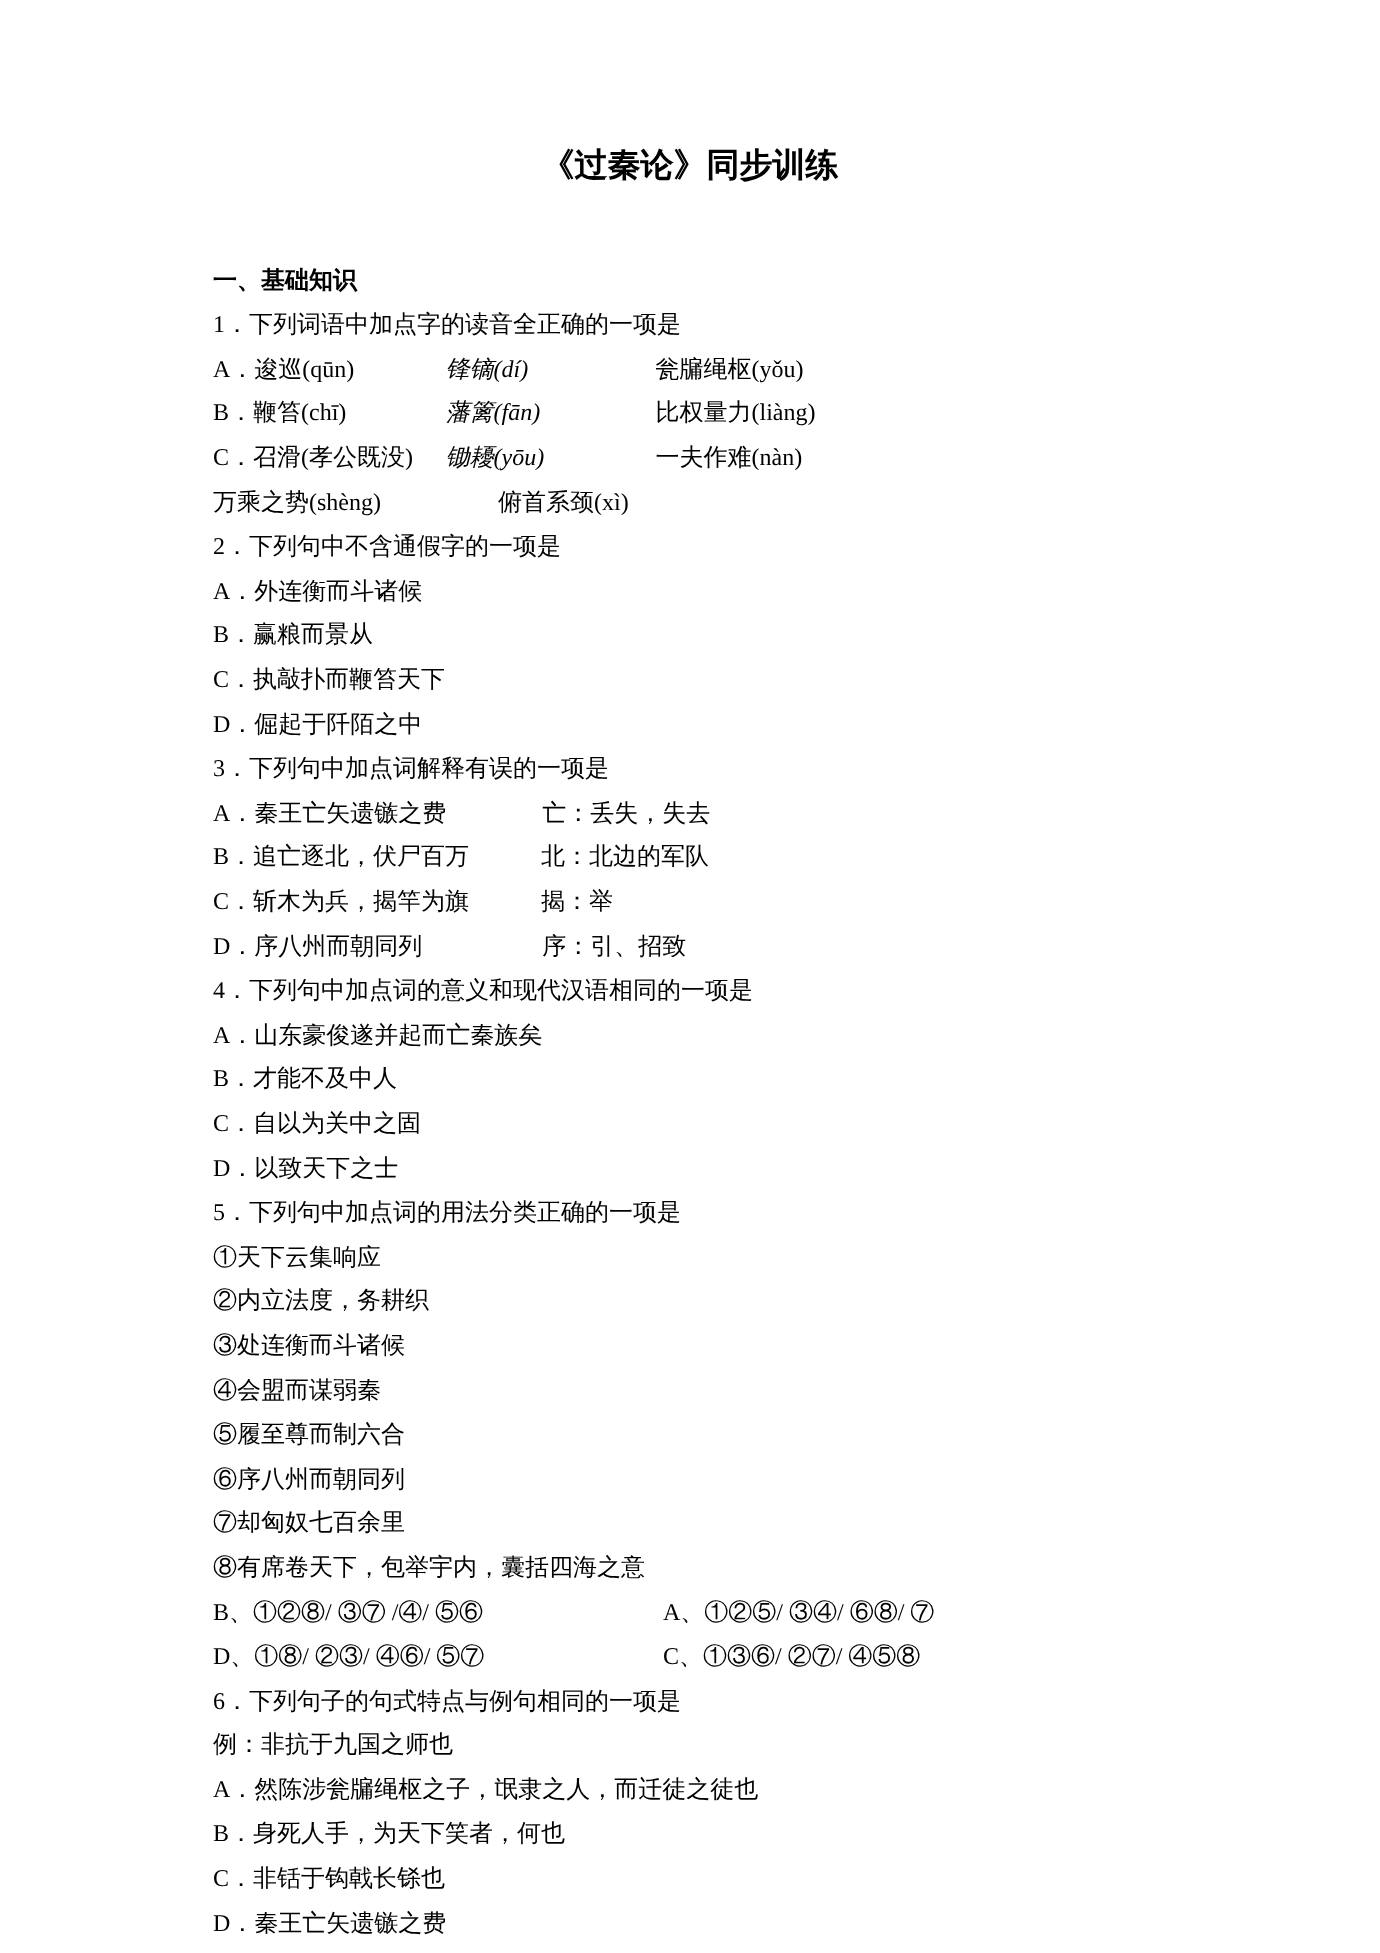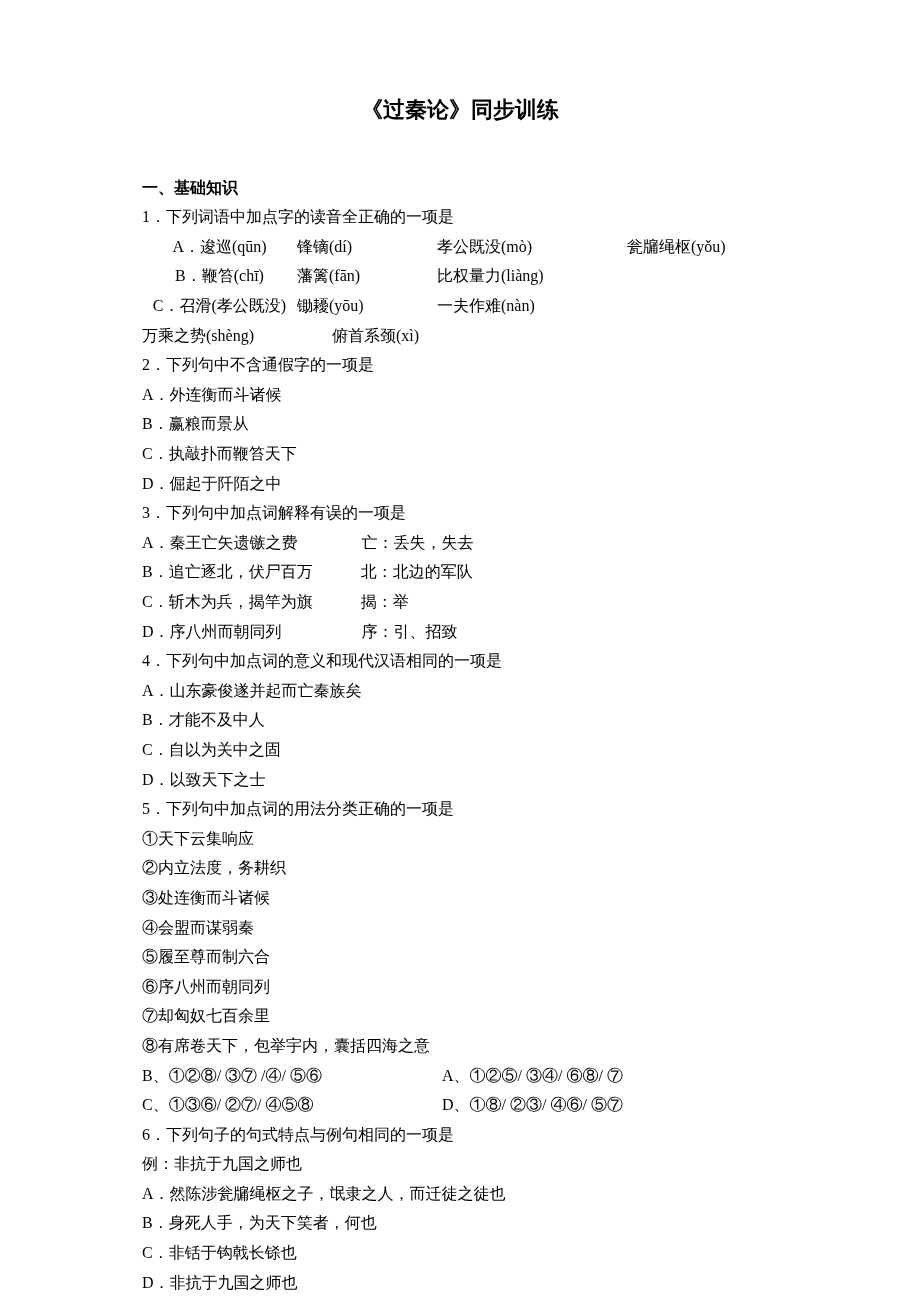--- a/index.html
+++ b/index.html
@@ -19,39 +19,38 @@
       font-weight: bold;
       margin-bottom: 42px;
     }
     .section-head {
       font-weight: bold;
       text-indent: 2em;
     }
     .line { text-indent: 2em; }
     .opt-row { display: flex; text-indent: 0; padding-left: 2em; }
     .opt-row > span { flex: 0 0 auto; }
-    .c1 { width: 155px; text-align: center; }
-    .c2 { width: 140px; }
+    .c1 { width: 155px; }
+    .c2 { width: 140px; font-style: italic; }
     .c3 { width: 190px; }
     .c4 { width: auto; }
     .two-col { display: flex; text-indent: 0; padding-left: 2em; }
     .two-col > span:first-child { width: 300px; }
   </style>
 </head>
 <body>
 
 <div class="title">《过秦论》同步训练</div>
 
 <div class="section-head">一、基础知识</div>
 
 <div class="line">1．下列词语中加点字的读音全正确的一项是</div>
 <div class="opt-row">
   <span class="c1">A．逡巡(qūn)</span>
   <span class="c2">锋镝(dí)</span>
-  <span class="c3">孝公既没(mò)</span>
   <span class="c4">瓮牖绳枢(yǒu)</span>
 </div>
 <div class="opt-row">
   <span class="c1">B．鞭笞(chī)</span>
   <span class="c2">藩篱(fān)</span>
   <span class="c4">比权量力(liàng)</span>
 </div>
 <div class="opt-row">
   <span class="c1">C．召滑(孝公既没)</span>
   <span class="c2">锄耰(yōu)</span>
@@ -87,24 +86,24 @@
 <div class="line">④会盟而谋弱秦</div>
 <div class="line">⑤履至尊而制六合</div>
 <div class="line">⑥序八州而朝同列</div>
 <div class="line">⑦却匈奴七百余里</div>
 <div class="line">⑧有席卷天下，包举宇内，囊括四海之意</div>
 <div class="two-col">
   <span>B、①②⑧/ ③⑦ /④/ ⑤⑥</span>
   <span>A、①②⑤/ ③④/ ⑥⑧/ ⑦</span>
 </div>
 <div class="two-col">
+  <span>D、①⑧/ ②③/ ④⑥/ ⑤⑦</span>
   <span>C、①③⑥/ ②⑦/ ④⑤⑧</span>
-  <span>D、①⑧/ ②③/ ④⑥/ ⑤⑦</span>
 </div>
 
 <div class="line">6．下列句子的句式特点与例句相同的一项是</div>
 <div class="line">例：非抗于九国之师也</div>
 <div class="line">A．然陈涉瓮牖绳枢之子，氓隶之人，而迁徒之徒也</div>
 <div class="line">B．身死人手，为天下笑者，何也</div>
 <div class="line">C．非铦于钩戟长铩也</div>
-<div class="line">D．非抗于九国之师也</div>
+<div class="line">D．秦王亡矢遗镞之费</div>
 
 <div class="line">7．下列对文章的理解和分析不正确的一项是</div>
 
 </body></html>

